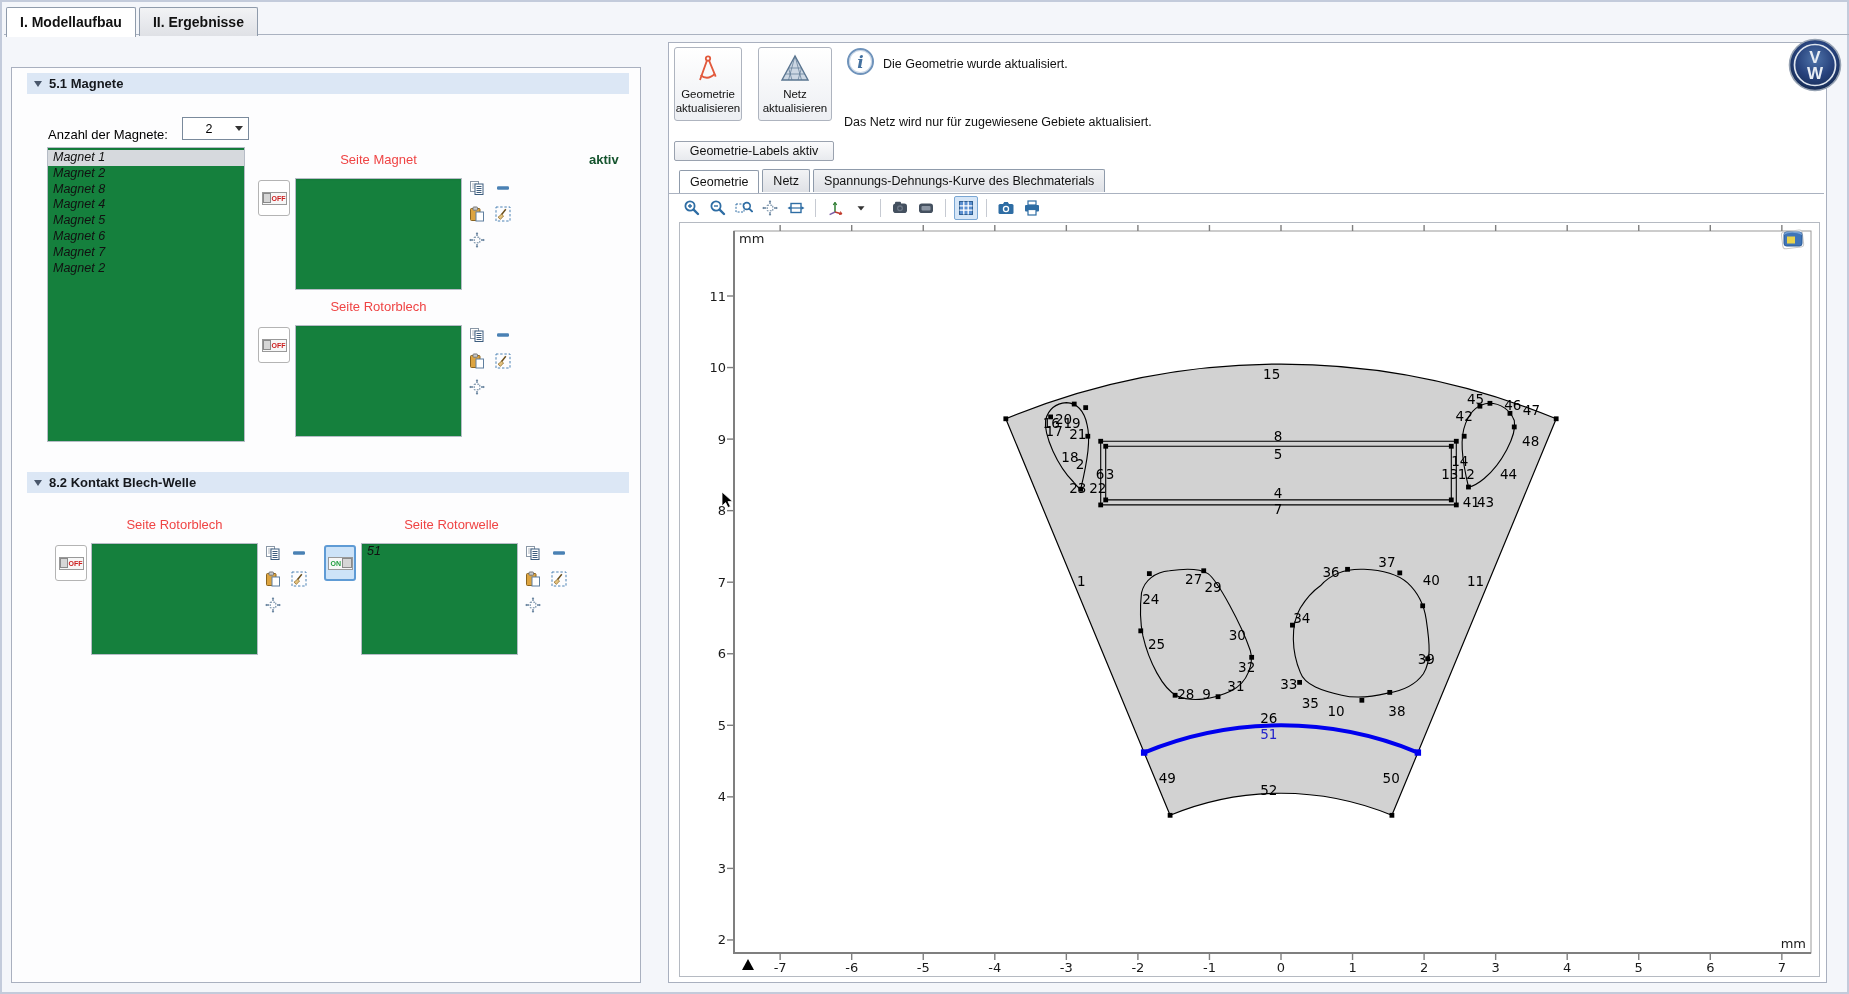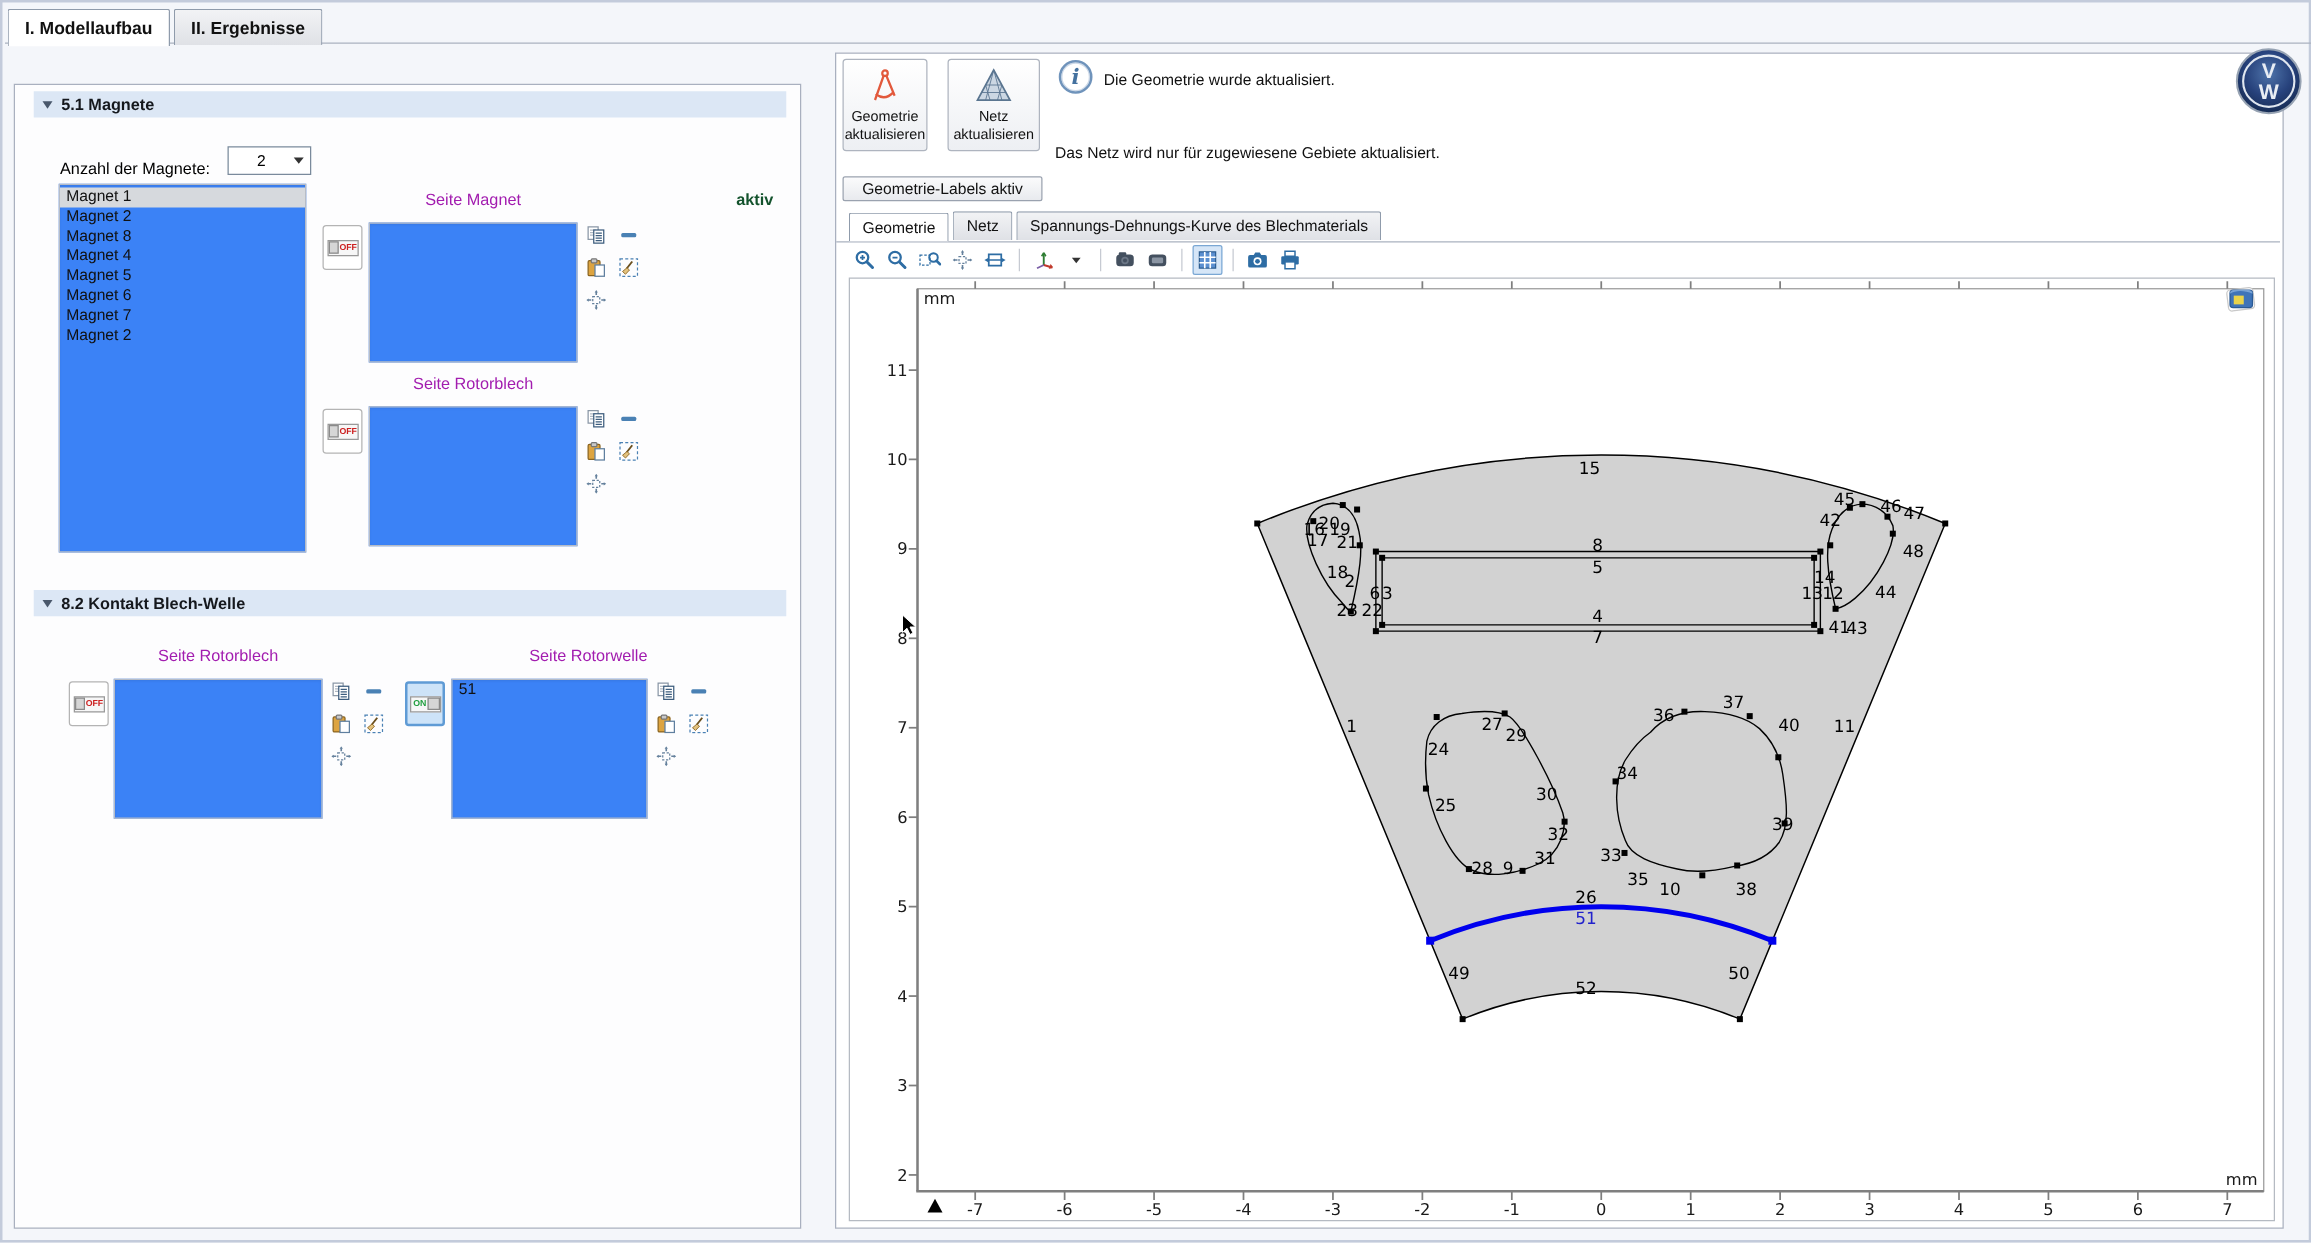--- a/index.html
+++ b/index.html
@@ -15,25 +15,25 @@
   .tab.main{font-size:14px;padding:6px 13px 6px;}
   .tab.active{background:#fff;margin-bottom:-1px;padding-bottom:7px;z-index:4;}
   .tab.gfx{font-weight:normal;font-size:12.5px;padding:4px 10px;}
   .hline{position:absolute;background:#aab2c0;height:1px;}
   
   .frame{position:absolute;background:#fdfdfe;border:1px solid #a9b0bf;}
   .sectionbar{position:absolute;height:21px;background:#dce7f5;display:flex;align-items:center;
     gap:7px;padding-left:7px;font-size:13px;color:#15181d;box-sizing:border-box;font-weight:bold;}
   .tri-down{width:0;height:0;border-left:4.5px solid transparent;border-right:4.5px solid transparent;
     border-top:6px solid #49576b;}
-  .listbox{position:absolute;background:#3b82f6;border:1px solid #b6bcc6;box-sizing:border-box;
-    box-shadow:inset 0 1px 2px rgba(0,0,0,0.07);}
+  .listbox{position:absolute;background:#15803d;border:1px solid #b6bcc6;box-sizing:border-box;
+    box-shadow:inset 0 1px 2px rgba(0,0,0,0.07);font-style:italic;}
   .magnet-item{height:15.8px;line-height:15.8px;padding-left:5px;font-size:12.5px;color:#111;}
   .magnet-item.selected{background:#d6d9dd;}
-  .grouplabel{position:absolute;text-align:center;font-size:13px;color:#a21caf;}
+  .grouplabel{position:absolute;text-align:center;font-size:13px;color:#ef4444;}
   .aktiv{position:absolute;font-size:13px;font-weight:bold;color:#14532d;}
   
   .togglebtn{position:absolute;width:32px;height:36px;background:#fff;border:1px solid #b4b4b4;
     border-radius:3px;display:flex;align-items:center;justify-content:center;box-sizing:border-box;}
   .togglebtn.on{background:#cde3f8;border:2px solid #5f9bd5;}
   .switch{width:25px;height:13px;border:1px solid #999;background:#f7f7f7;display:flex;
     align-items:center;box-sizing:border-box;}
   .knob{width:10px;height:10px;background:#d6d6d6;border:1px solid #8a8a8a;box-sizing:border-box;}
   .sw-off{color:#cc1f1f;font-size:7px;font-weight:bold;margin-left:1px;letter-spacing:0;}
   .sw-on{color:#1f9e3e;font-size:7px;font-weight:bold;margin-left:2px;}
@@ -190,21 +190,21 @@
           </svg>
         </span>
       </div>
 
     <div class="sectionbar" style="left:15px;top:404px;width:602px;">
       <span class="tri-down"></span>
       <span>8.2 Kontakt Blech-Welle</span>
     </div>
 
     <div class="grouplabel" style="left:79px;top:449px;width:167px;">Seite Rotorblech</div>
-    <div class="grouplabel" style="left:349px;top:449px;width:157px;text-align:right;">Seite Rotorwelle</div>
+    <div class="grouplabel" style="left:361px;top:449px;width:157px;">Seite Rotorwelle</div>
 
     <div class="togglebtn" style="left:43px;top:477px;">
       <span class="switch">
           <span class="knob"></span>
           <span class="sw-off">OFF</span>
         </span>
     </div>
     <div class="listbox" style="left:79px;top:475px;width:167px;height:112px;"></div>
     <div class="icongrid" id="icons-3" style="left:249px;top:473px;">
         <span class="icon16">

